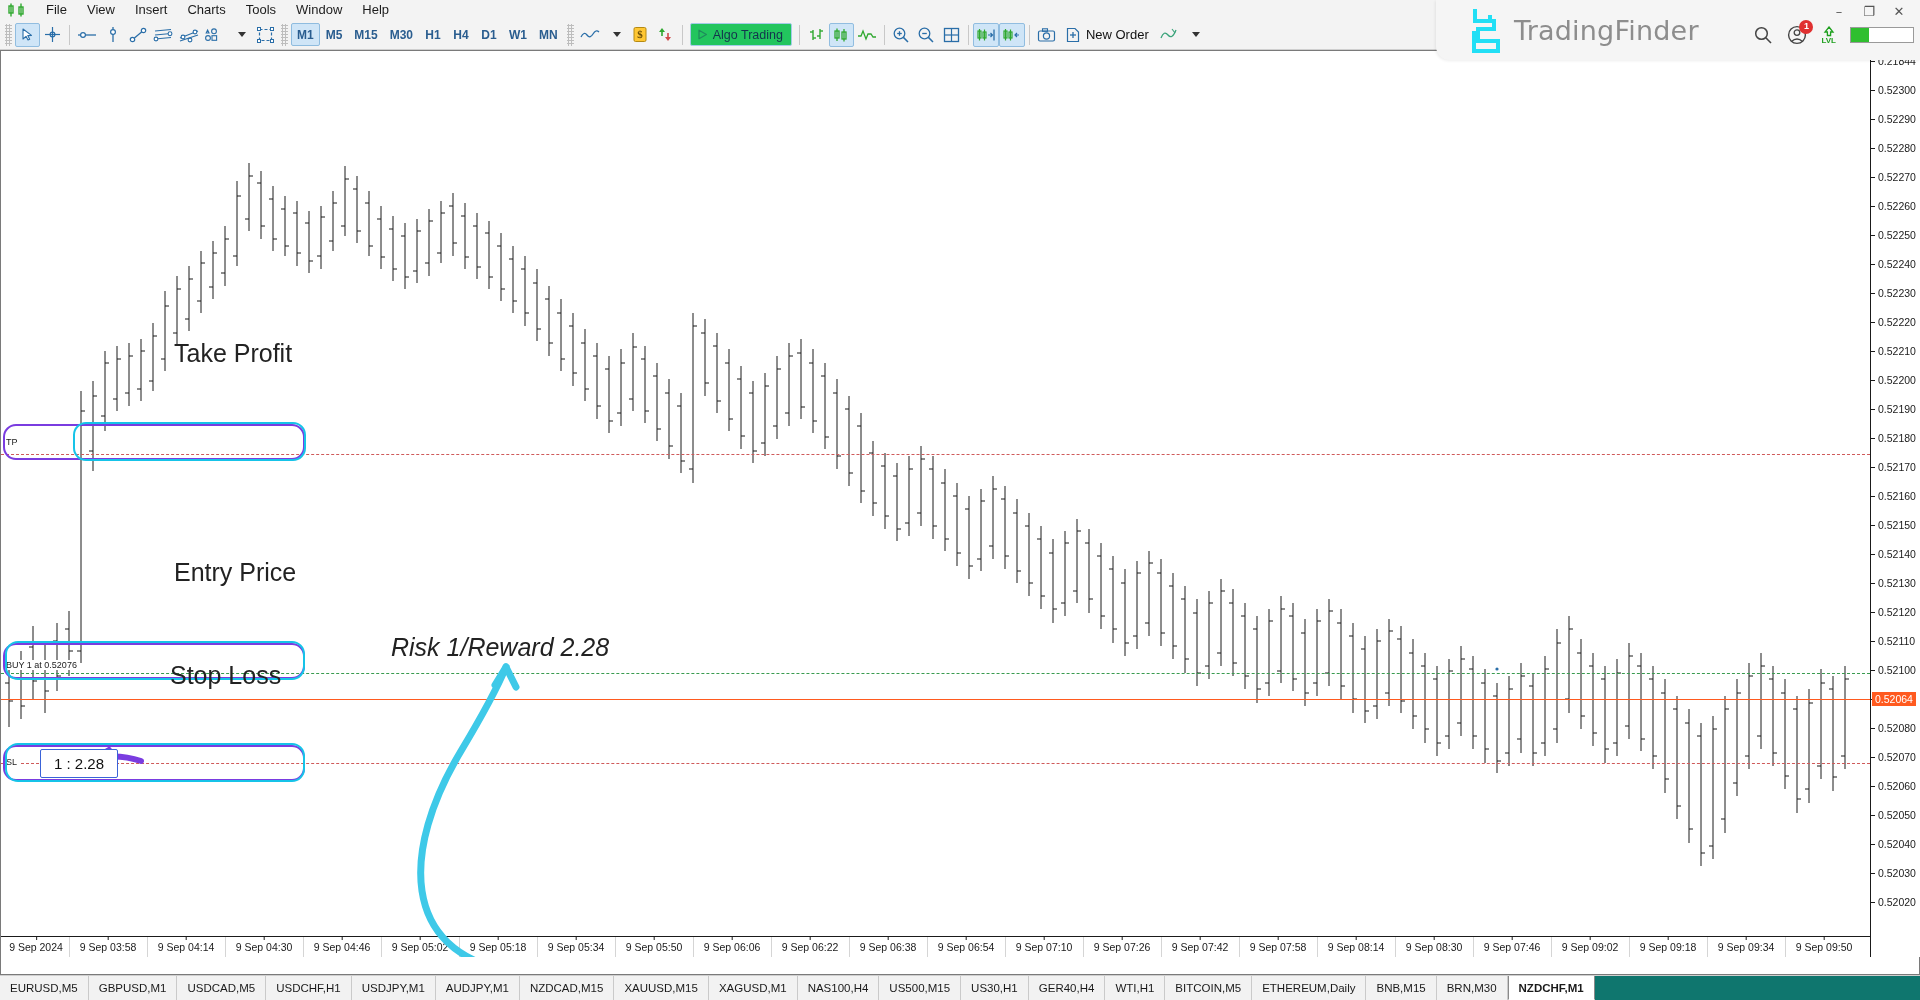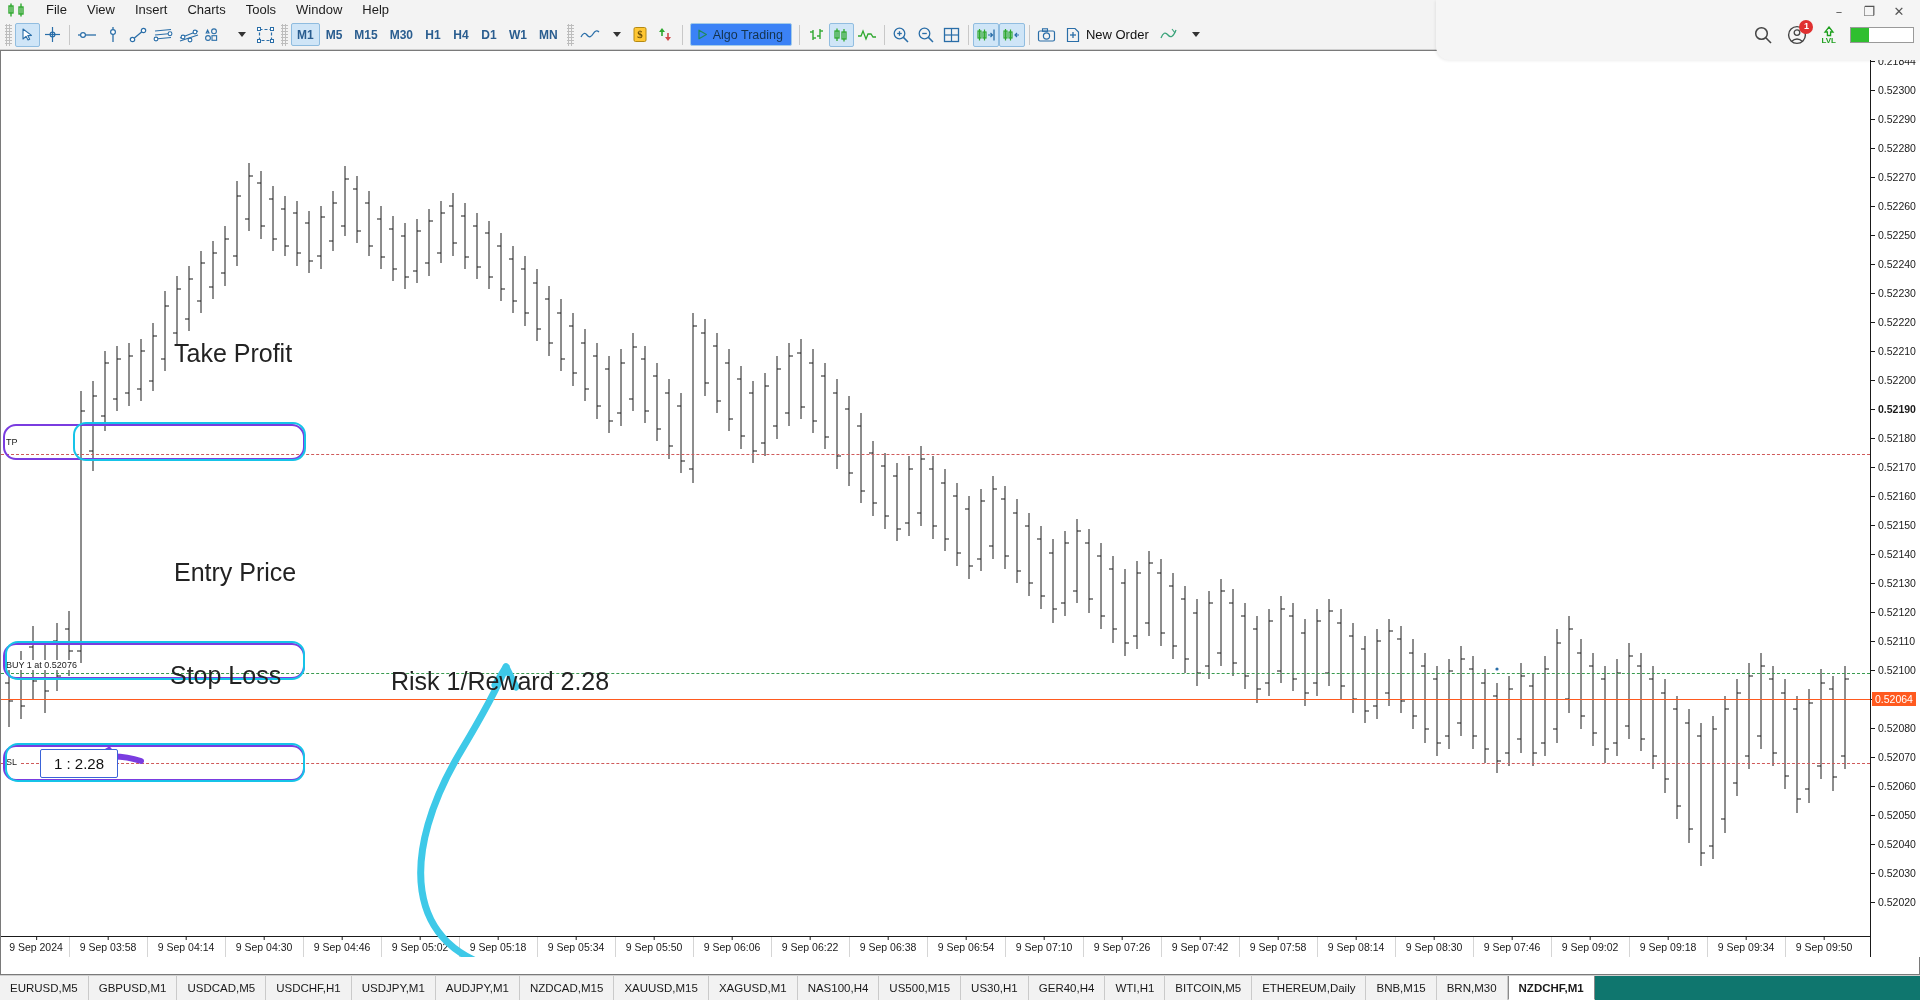--- a/index.html
+++ b/index.html
@@ -68,21 +68,21 @@
     height: 23px; min-width: 28px;
     display: flex; align-items: center; justify-content: center;
     font-size: 12px; font-weight: bold; color: #2a5d8f;
     border: 1px solid transparent; border-radius: 2px;
     cursor: pointer; padding: 0 5px;
   }
   .tf-btn.active { background: #cfe5f7; border: 1px solid #8fbcdf; }
   #algo-trading {
     display: flex; align-items: center; gap: 5px;
     height: 23px; padding: 0 8px 0 6px;
-    background: #3b82f6; border: 1px solid #a3cbe8; border-radius: 2px;
+    background: #22c55e; border: 1px solid #a3cbe8; border-radius: 2px;
     font-size: 12.5px; color: #14334d; cursor: pointer;
     margin: 0 3px;
   }
   #new-order-btn {
     display: flex; align-items: center; gap: 6px;
     height: 24px; padding: 0 6px;
     font-size: 13px; color: #111; cursor: pointer;
     border: 1px solid transparent; border-radius: 2px;
   }
   .caret {
@@ -552,20 +552,29 @@
       <path d="M2 11 Q5 3 9 8 T17 3" fill="none" stroke="#3aa37a" stroke-width="1.3"></path>
       <line x1="13" y1="2" x2="16" y2="6" stroke="#3aa37a" stroke-width="1.1"></line>
     </svg>
   </div>
   <div class="tb-btn">
       <div class="caret"></div>
     </div>
 </div>
 
 <div id="brand-panel">
+  <div id="brand-logo-wrap">
+    <span>
+      <svg width="36" height="50" viewBox="0 0 36 50">
+        <path d="M7 4 L7 16 L22 16 L22 10" fill="none" stroke="#22dff5" stroke-width="4" stroke-linejoin="miter"></path>
+        <path d="M26 14 L26 24 L10 24 L10 36 L30 36 L30 46 L6 46 L6 26" fill="none" stroke="#22dff5" stroke-width="4" stroke-linejoin="miter"></path>
+      </svg>
+    </span>
+    <span id="brand-name">TradingFinder</span>
+  </div>
 
   <div id="win-ctrls">
     <div class="win-btn">–</div>
     <div class="win-btn">❐</div>
     <div class="win-btn">✕</div>
   </div>
 
   <div id="acct-row">
     <div class="acct-ic">
       <svg width="20" height="20" viewBox="0 0 20 20">
@@ -772,21 +781,21 @@
 
     <div class="anno-box" id="box-entry" style="left:2px; top:592px; width:302px; height:36px;"></div>
     <div class="anno-box" id="box-entry-in" style="left:4px; top:590px; width:300px; height:39px;"></div>
 
     <div class="anno-box" id="box-sl" style="left:2px; top:694px; width:302px; height:36px;"></div>
     <div class="anno-box" id="box-sl-in" style="left:4px; top:692px; width:300px; height:39px;"></div>
 
     <div class="anno-text" style="left:173px; top:288px;">Take Profit</div>
     <div class="anno-text" style="left:173px; top:507px;">Entry Price</div>
     <div class="anno-text" style="left:169px; top:610px;">Stop Loss</div>
-    <div class="anno-text" style="left:390px; top:616px;">Risk 1/Reward 2.28</div>
+    <div class="anno-text" style="left:390px; top:582px;font-style:italic;">Risk 1/Reward 2.28</div>
 
     <svg style="position:absolute; left:0; top:0; z-index:15; pointer-events:none;" width="1869" height="906" viewBox="0 0 1869 906">
       <path d="M508 920 C 400 900, 400 800, 460 700 C 478 670, 495 640, 505 616" fill="none" stroke="#3ec9e8" stroke-width="7" stroke-linecap="round"></path>
       <path d="M505 616 L494 634 M505 616 L515 636" fill="none" stroke="#3ec9e8" stroke-width="7" stroke-linecap="round"></path>
       <path d="M140 710 C 128 706, 112 704, 95 707" fill="none" stroke="#7a3ce0" stroke-width="6" stroke-linecap="round"></path>
       <path d="M95 707 L108 699 M95 707 L109 715" fill="none" stroke="#7a3ce0" stroke-width="6" stroke-linecap="round"></path>
     </svg>
 
     <div id="rr-badge" style="left:13px; top:698px;margin-left:26px;">1 : 2.28</div>
 
@@ -796,21 +805,21 @@
       <div class="p-tick" style="top:68px;">0.52290</div>
       <div class="p-tick" style="top:97px;">0.52280</div>
       <div class="p-tick" style="top:126px;">0.52270</div>
       <div class="p-tick" style="top:155px;">0.52260</div>
       <div class="p-tick" style="top:184px;">0.52250</div>
       <div class="p-tick" style="top:213px;">0.52240</div>
       <div class="p-tick" style="top:242px;">0.52230</div>
       <div class="p-tick" style="top:271px;">0.52220</div>
       <div class="p-tick" style="top:300px;">0.52210</div>
       <div class="p-tick" style="top:329px;">0.52200</div>
-      <div class="p-tick" style="top:358px;font-weight:bold;">0.52190</div>
+      <div class="p-tick" style="top:358px;">0.52190</div>
       <div class="p-tick" style="top:387px;">0.52180</div>
       <div class="p-tick" style="top:416px;">0.52170</div>
       <div class="p-tick" style="top:445px;">0.52160</div>
       <div class="p-tick" style="top:474px;">0.52150</div>
       <div class="p-tick" style="top:503px;">0.52140</div>
       <div class="p-tick" style="top:532px;">0.52130</div>
       <div class="p-tick" style="top:561px;">0.52120</div>
       <div class="p-tick" style="top:590px;">0.52110</div>
       <div class="p-tick" style="top:619px;">0.52100</div>
       <div class="p-tick" style="top:648px;">0.52090</div>

